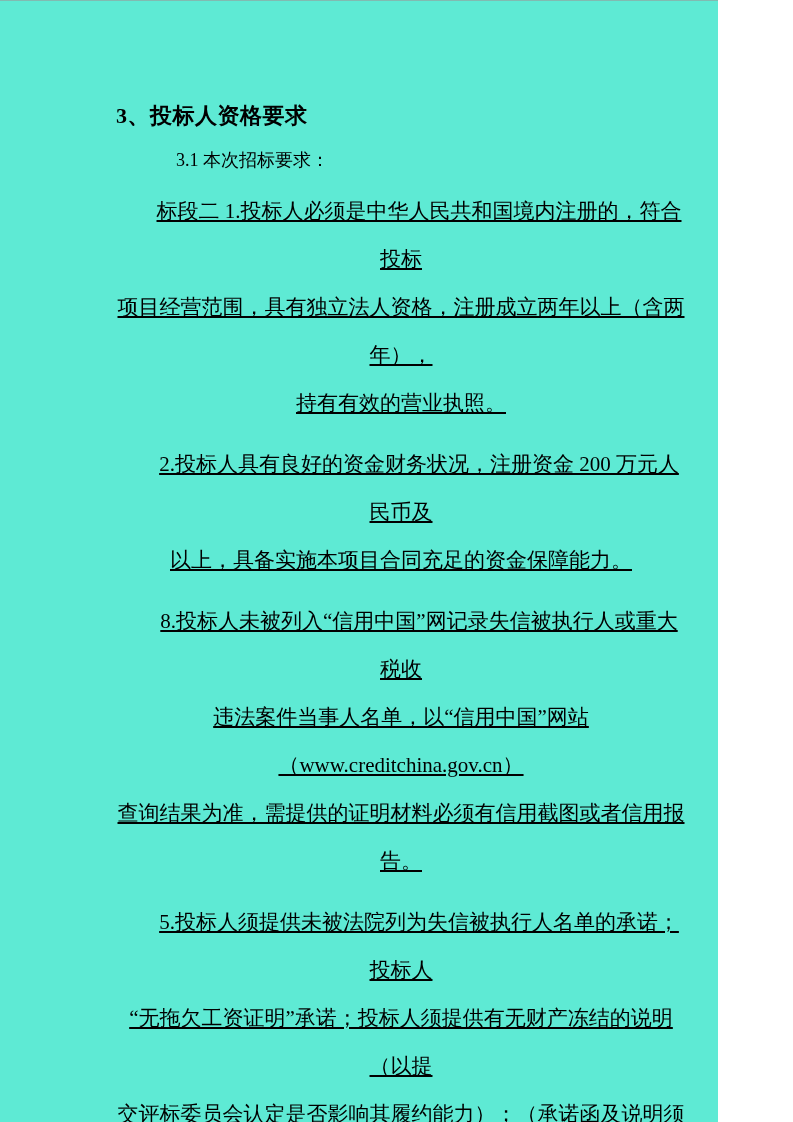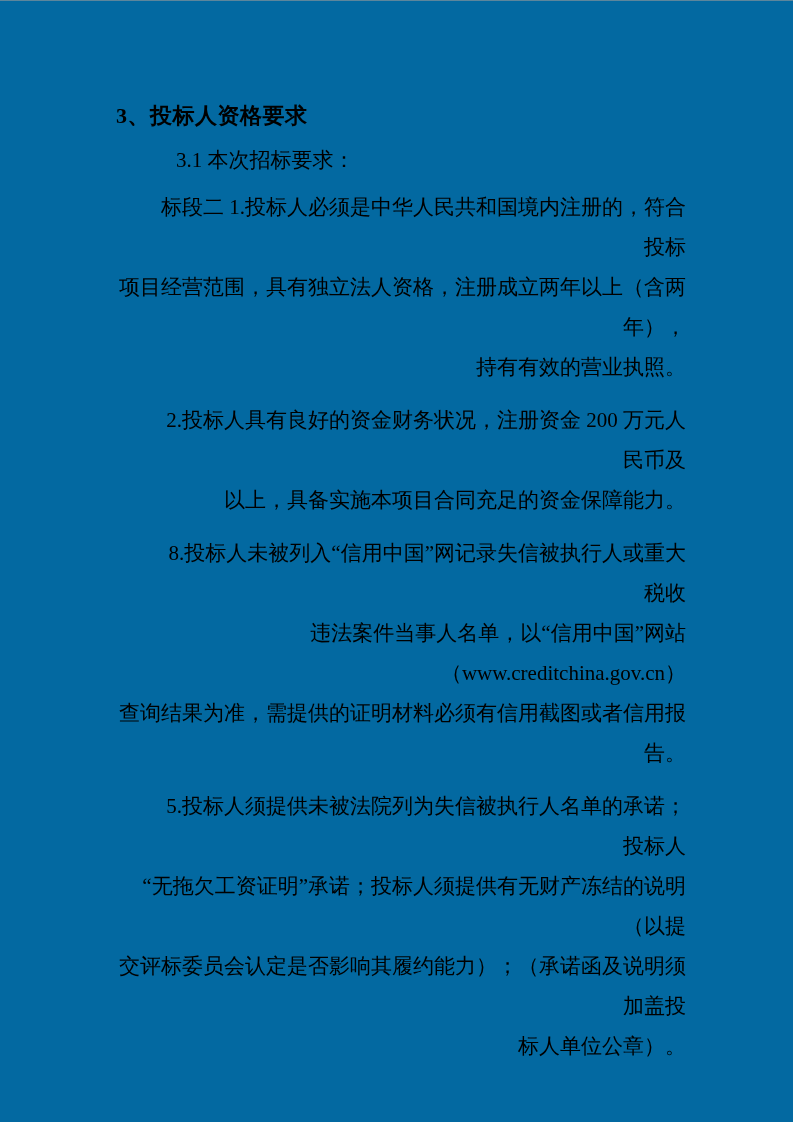--- a/index.html
+++ b/index.html
@@ -2,23 +2,23 @@
 <html><head>
 <meta charset="utf-8">
 <style>
   html, body {
     margin: 0;
     padding: 0;
     background: #ffffff;
   }
   .page {
     position: relative;
-    width: 793px;
+    width: 718px;
     height: 1122px;
-    background: #0369a1;
+    background: #5eead4;
     overflow: hidden;
     font-family: "Liberation Serif", "DejaVu Serif", serif;
     color: #000000;
   }
   .scan-edge {
     position: absolute;
     top: 0;
     left: 0;
     width: 100%;
     height: 1px;
@@ -33,32 +33,33 @@
   }
   .doc-heading {
     margin: 0 0 4px 0;
     font-size: 22px;
     font-weight: bold;
     line-height: 40px;
     letter-spacing: 0.5px;
   }
   .doc-subheading {
     margin: 0 0 7px 0;
-    font-size: 21px;
+    font-size: 18px;
     font-weight: normal;
     line-height: 40px;
     text-indent: 60px;
   }
   .clause {
     margin: 0 0 13px 0;
     font-size: 21px;
-    line-height: 40px;
+    line-height: 48px;
     text-indent: 36px;
     white-space: pre-line;
-    text-align: right;
+    text-align: center;
+    text-decoration: underline;
   }
   .clause:last-child {
     margin-bottom: 0;
   }
 </style>
 </head>
 <body>
 
 <div class="page">
   <div class="scan-edge"></div>

